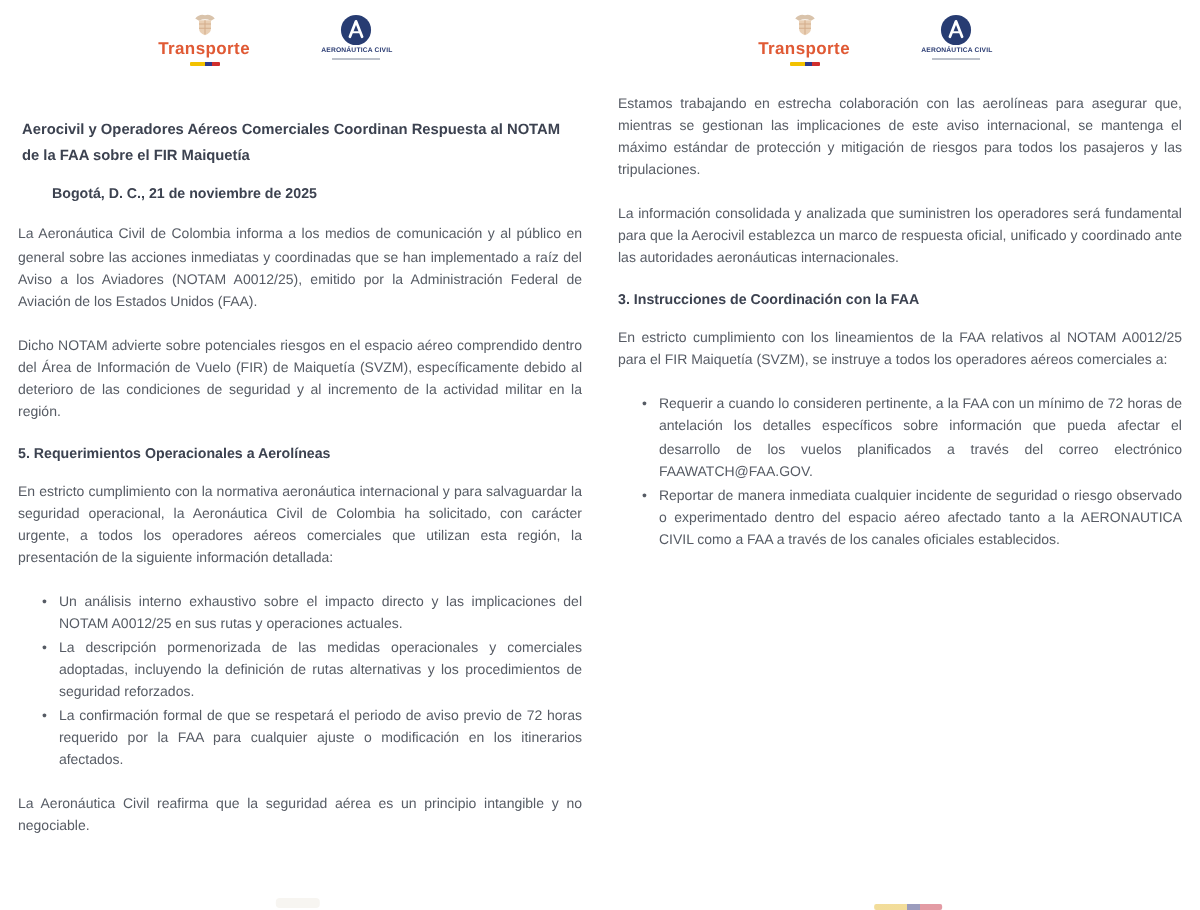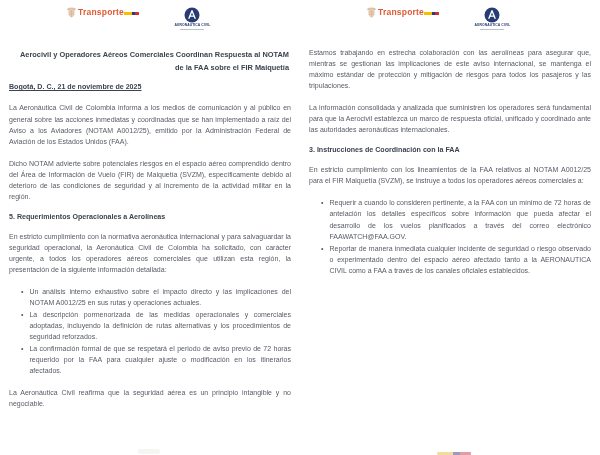--- a/index.html
+++ b/index.html
@@ -2,34 +2,34 @@
 <html><head>
 <meta charset="utf-8">
 <style>
   html,body{margin:0;padding:0;background:#ffffff;}
   body{width:600px;height:455px;font-family:"Liberation Sans",sans-serif;-webkit-font-smoothing:antialiased;}
   .canvas{position:relative;width:600px;height:455px;background:#ffffff;display:flex;overflow:hidden;}
   .page{position:relative;width:300px;height:455px;box-sizing:border-box;padding:6px 9px 0 9px;background:#ffffff;}
 
   
   .header{display:flex;justify-content:center;align-items:flex-start;gap:11px;height:33px;margin-bottom:8px;}
-  .logo-transporte{display:flex;align-items:center;}
+  .logo-transporte{display:flex;flex-direction:column;align-items:center;}
   .crest{width:13px;height:13px;display:block;}
   .transporte-word{font-size:8.5px;font-weight:bold;color:#e05a35;letter-spacing:.2px;line-height:1.1;margin-top:1px;}
   .tricolor{width:15px;height:2.5px;margin-top:1.5px;border-radius:.5px;
             background:linear-gradient(90deg,#f2c100 0 50%,#2d3a8c 50% 75%,#cf2e2e 75% 100%);}
   .logo-aerocivil{display:flex;flex-direction:column;align-items:center;padding-top:1px;}
   .a-circle{width:16px;height:16px;display:block;}
   .aerocivil-label-wrap{height:5px;display:flex;justify-content:center;overflow:visible;}
   .aerocivil-label{font-size:8px;font-weight:bold;color:#2a3b72;white-space:nowrap;transform:scale(.42);transform-origin:50% 0;letter-spacing:.2px;}
   .aerocivil-subline{width:24px;height:1px;background:#bcc1ca;margin-top:1px;}
 
   
-  .doc-title{font-size:7.4px;font-weight:bold;color:#3c4250;text-align:right;line-height:1.72;margin:10px 2px 9px 2px;}
-  .dateline{font-size:7.1px;font-weight:bold;color:#3c4250;margin:0 0 11px 0;text-decoration:underline;}
+  .doc-title{font-size:7.4px;font-weight:bold;color:#3c4250;text-align:left;line-height:1.72;margin:20px 2px 9px 2px;}
+  .dateline{font-size:7.1px;font-weight:bold;color:#3c4250;margin:0 0 11px 17px;}
   .para{font-size:7px;line-height:1.58;color:#565b64;text-align:justify;margin:0 0 11px 0;}
   .section-heading{font-size:7.1px;font-weight:bold;color:#3c4250;margin:0 0 10px 0;}
   .bullets{list-style:none;margin:0 0 11px 0;padding:0 0 0 12px;}
   .bullets li{display:flex;gap:6px;margin:0 0 1px 0;}
   .bullet-marker{flex:0 0 auto;font-size:7px;line-height:1.58;color:#565b64;}
   .bullet-text{flex:1;font-size:7px;line-height:1.58;color:#565b64;text-align:justify;}
   .handle{font-size:7.1px;font-weight:bold;color:#3f4550;margin-top:4px;}
 
   
   .footer-mark-left{position:absolute;left:50%;bottom:1px;transform:translateX(-55%);

